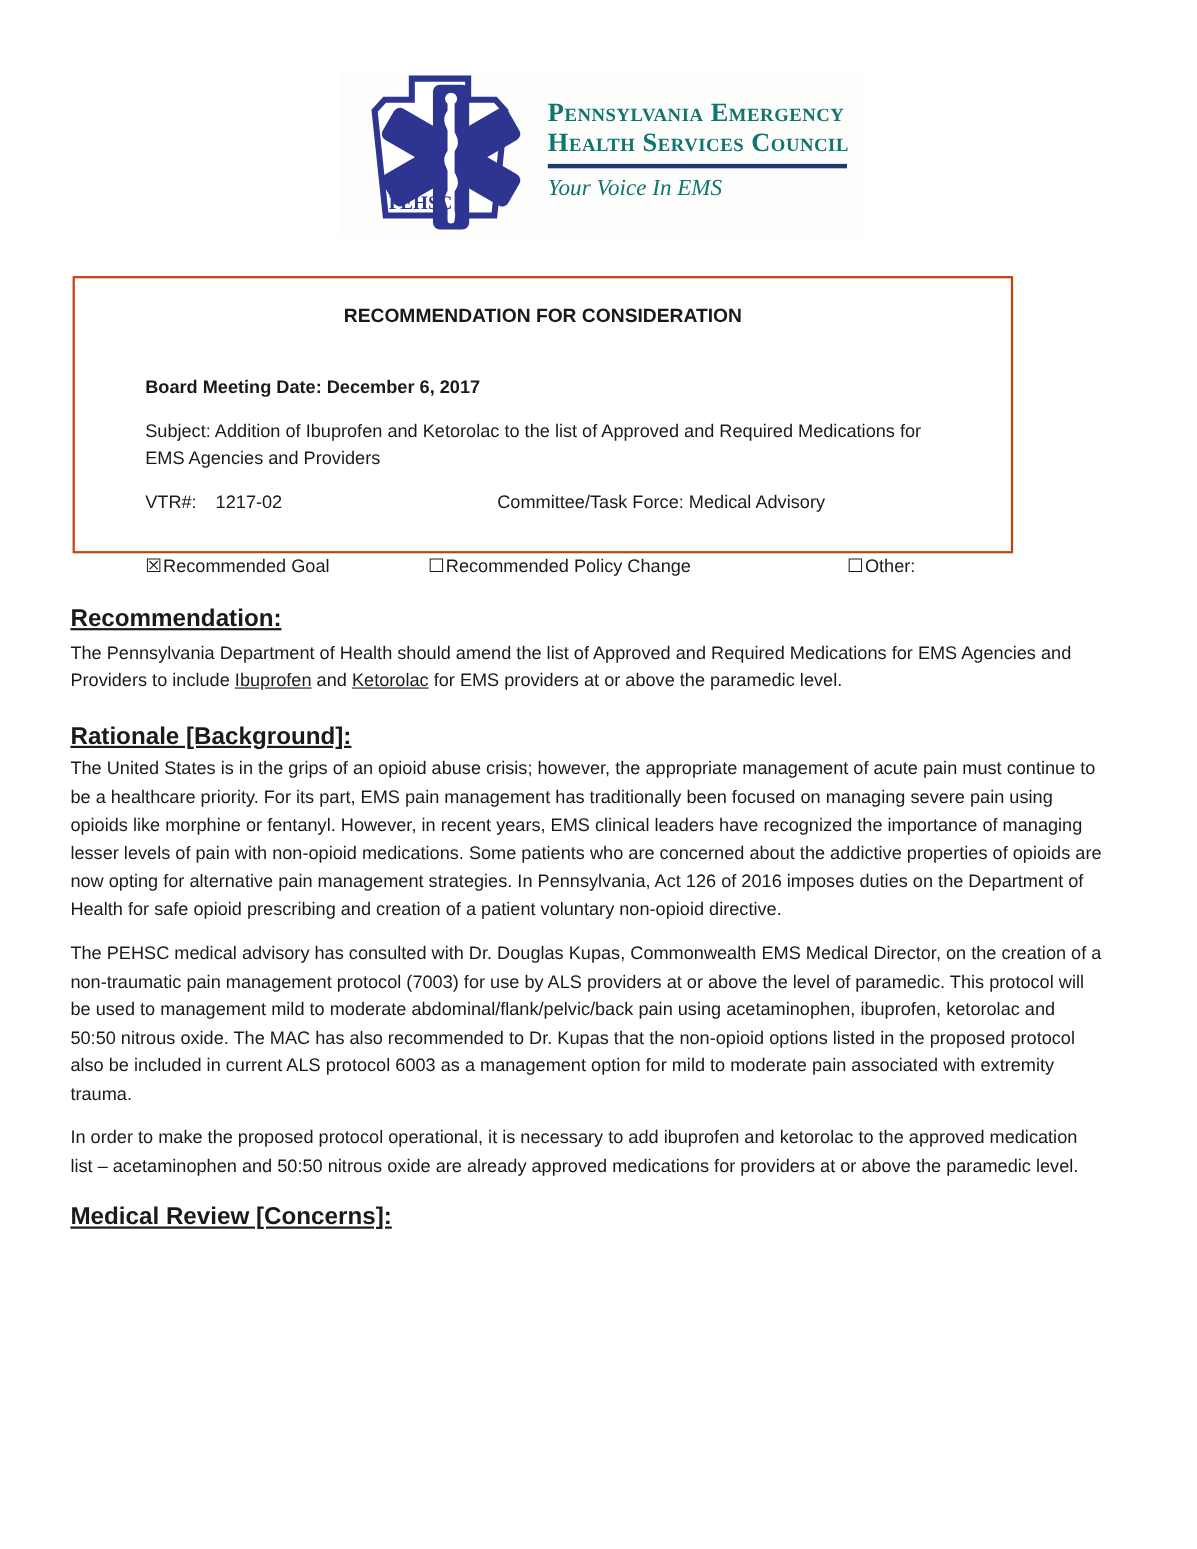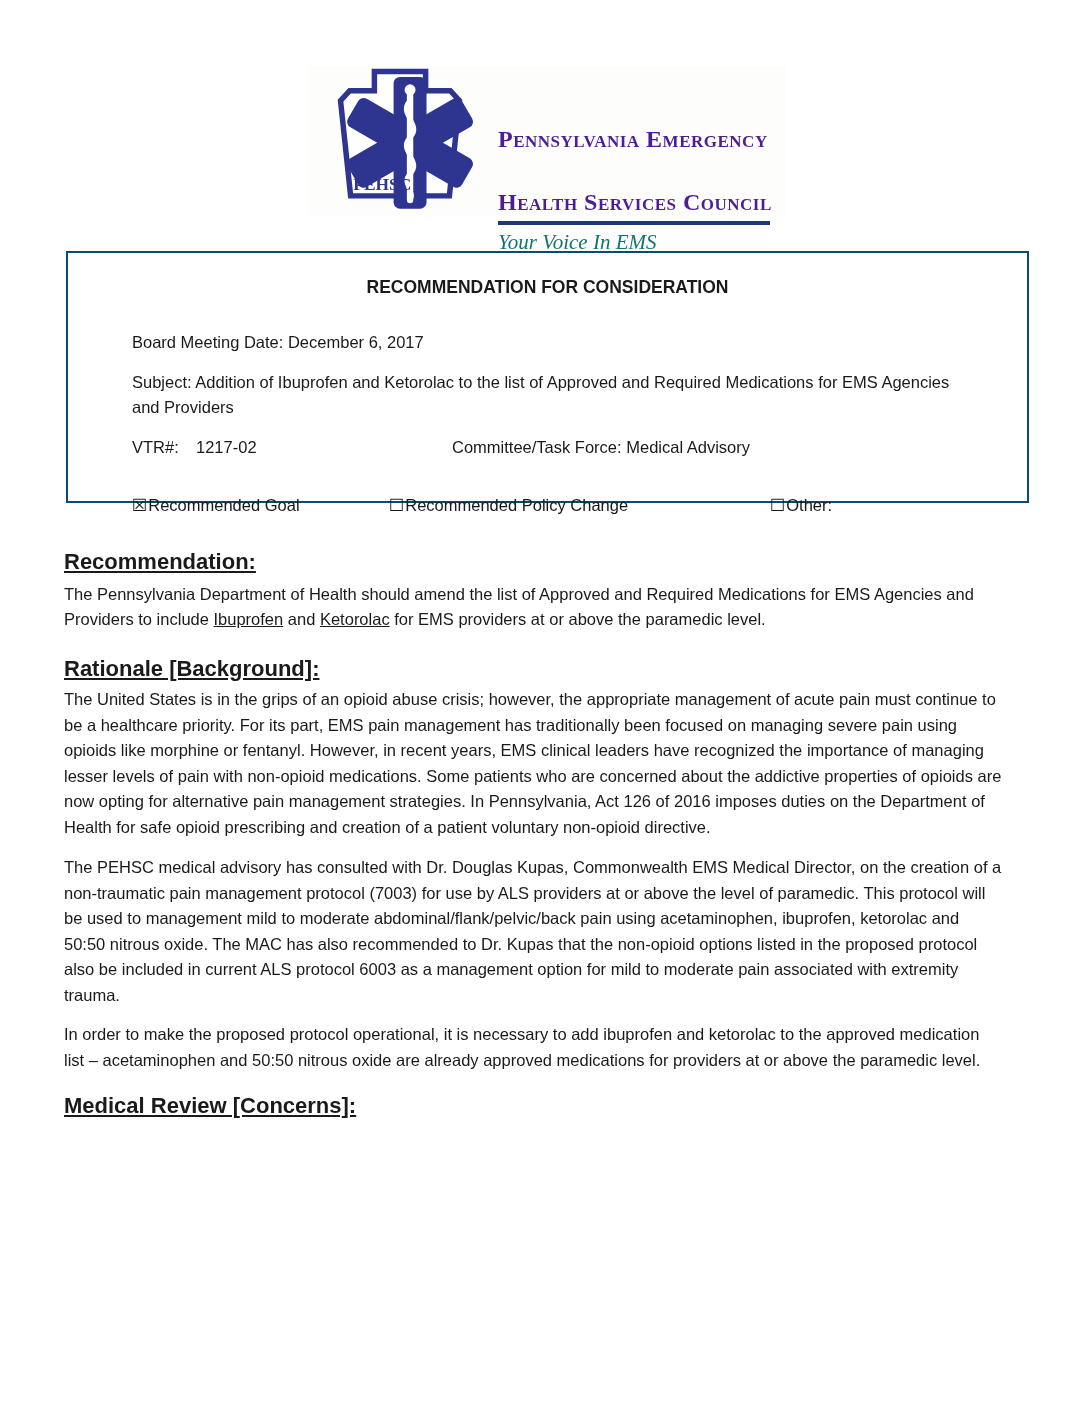--- a/index.html
+++ b/index.html
@@ -27,59 +27,58 @@
   }
   .logo-mark { width: 184px; height: 150px; flex: 0 0 auto; }
   .logo-text { padding-top: 24px; margin-left: 6px; }
   .org-name {
     font-family: "Liberation Serif", serif;
     font-variant: small-caps;
     font-weight: 700;
     font-size: 24px;
     line-height: 27px;
     letter-spacing: 0.5px;
-    color: #4c1d95;
+    color: #0f766e;
     white-space: nowrap;
-    margin-top: 36px;
   }
   .org-rule {
     width: 272px;
     height: 4px;
     background: #1e3a6e;
     margin: 5px 0 5px 0;
   }
   .org-tagline {
     font-family: "Liberation Serif", serif;
     font-style: italic;
     font-size: 21px;
     color: #0f766e;
     white-space: nowrap;
   }
 
   
   .form-box {
     position: absolute;
     left: 66px;
     top: 251px;
-    width: 963px;
+    width: 855px;
     height: 252px;
-    border: 2px solid #0c4a6e;
+    border: 2px solid #c2410c;
     background: #ffffff;
     font-size: 16.5px;
     line-height: 25px;
   }
   .form-title {
     margin-top: 22px;
     text-align: center;
     font-weight: 700;
     font-size: 17.5px;
     letter-spacing: 0px;
   }
   .form-row { position: relative; margin-left: 64px; margin-right: 48px; }
-  .row-board   { margin-top: 30px; }
+  .row-board   { margin-top: 40px; font-weight: bold; }
   .row-subject { margin-top: 15px; }
   .row-vtr     { margin-top: 15px; height: 25px; }
   .row-checks  { margin-top: 17px; height: 26px; }
   .vtr-value { position: absolute; left: 64px; top: 0; }
   .committee-group { position: absolute; left: 320px; top: 0; white-space: nowrap; }
   .check-item { position: absolute; top: 16px; white-space: nowrap; }
   .check-item .box-glyph {
     font-family: "DejaVu Sans", sans-serif;
     font-size: 17px;
     margin-right: 1px;

